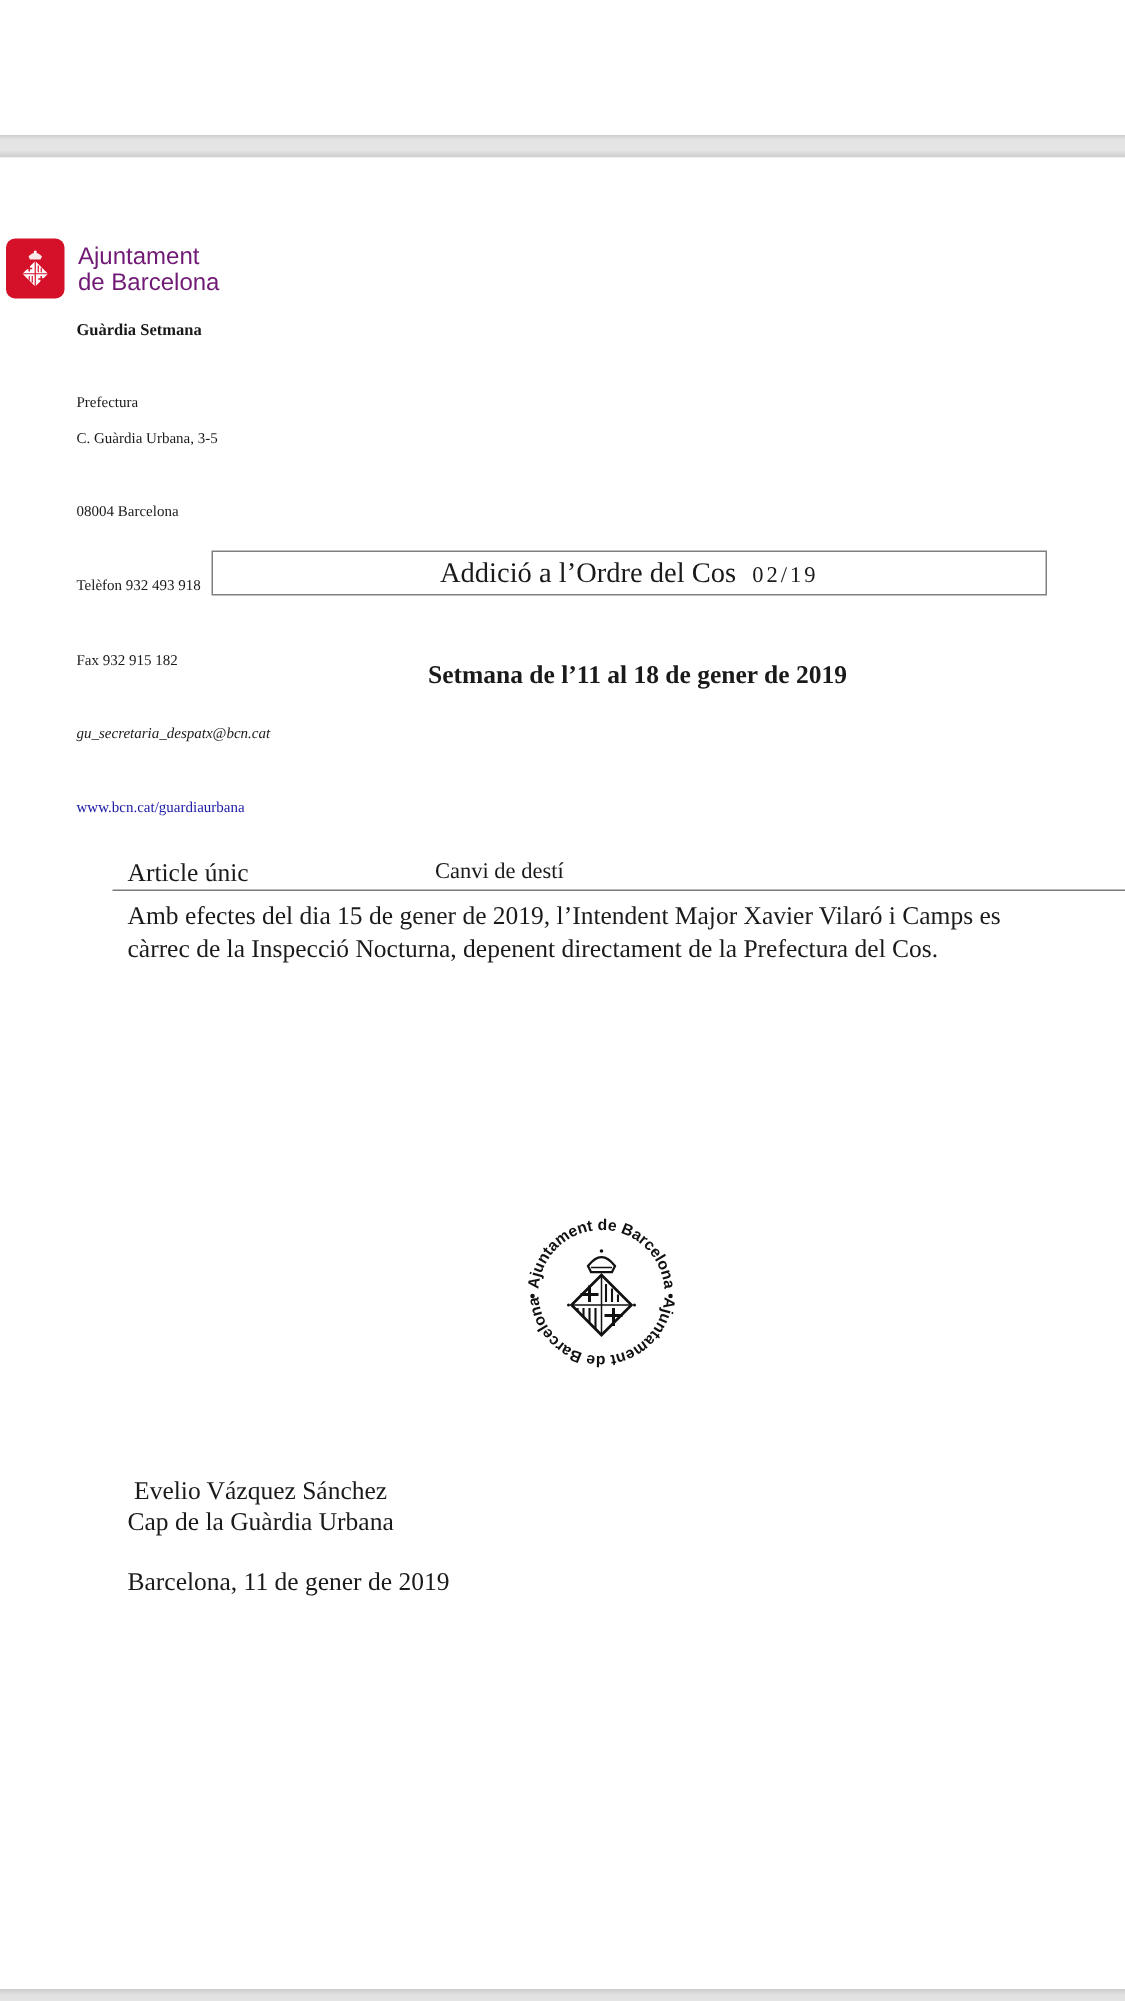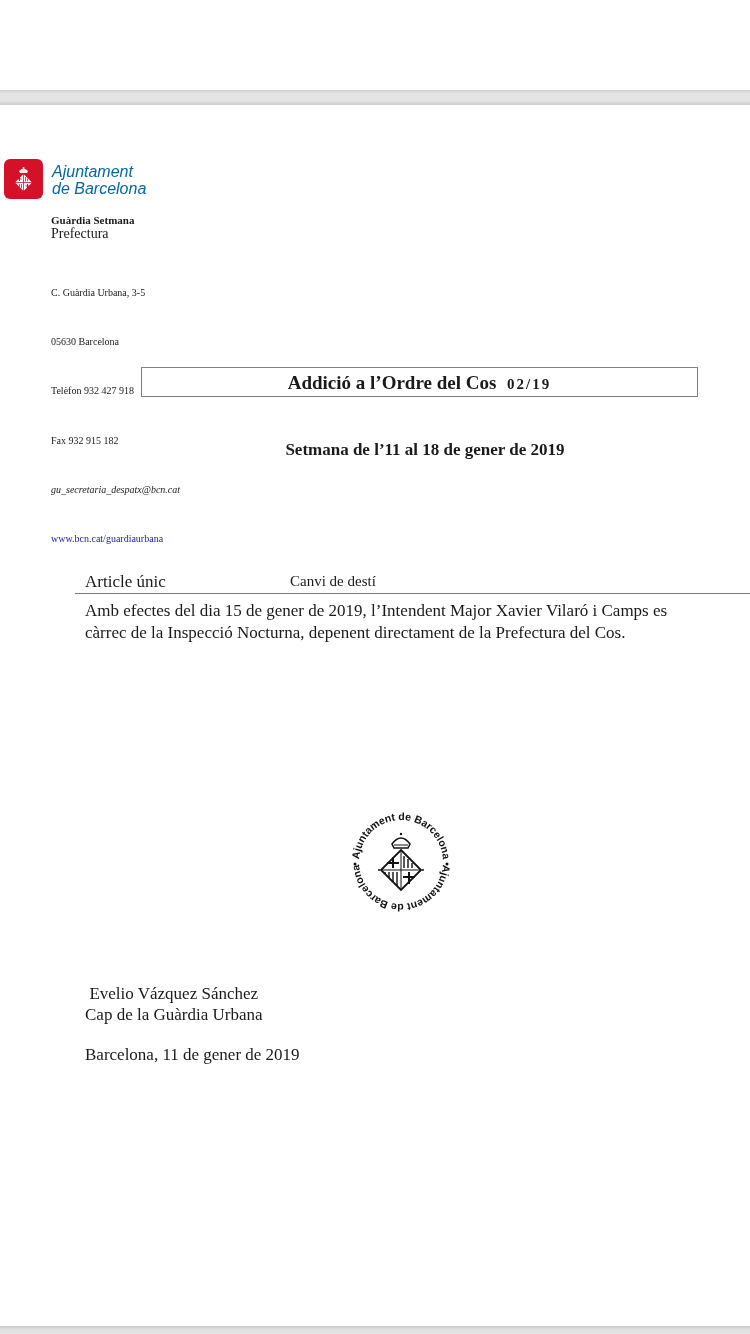--- a/index.html
+++ b/index.html
@@ -43,53 +43,52 @@
     border-radius: 6px;
   }
   .logo-badge svg { position: absolute; left: 0; top: 0; }
   .brand {
     position: absolute;
     left: 52px;
     top: 163px;
     font-family: "Liberation Sans", "DejaVu Sans", sans-serif;
     font-size: 16px;
     line-height: 17px;
-    color: #0369a1;
-    font-style: italic;
+    color: #701a75;
   }
   .dept {
     position: absolute;
     left: 51px;
     top: 213px;
     font-size: 11px;
     line-height: 14px;
   }
   .dept .dept-name { font-weight: bold; display: block; }
-  .dept .dept-sub { display: block; font-size: 14px; }
+  .dept .dept-sub { display: block; font-size: 10px; margin-top: 35px; }
   .address {
     position: absolute;
     left: 51px;
     top: 250px;
     font-size: 10px;
     line-height: 13.2px;
   }
   .address span { display: block; margin-top: 36px; }
   .address .email { font-style: italic; }
   .address .web { color: #1a1aa6; }
 
   
   .title-box {
     position: absolute;
     left: 141px;
     top: 367px;
     width: 555px;
     height: 28px;
     border: 1.5px solid #808080;
     text-align: center;
-    font-weight: bold;
+    font-weight: normal;
     font-size: 19px;
     line-height: 29px;
   }
   .title-box .order-num {
     font-size: 15px;
     letter-spacing: 2px;
     margin-left: 6px;
   }
 
   .week {
@@ -190,22 +189,22 @@
   <div>de Barcelona</div>
 </div>
 
 <div class="dept">
   <span class="dept-name">Guàrdia Setmana</span>
   <span class="dept-sub">Prefectura</span>
 </div>
 
 <div class="address">
   <span>C. Guàrdia Urbana, 3-5</span>
-  <span>05630 Barcelona</span>
-  <span>Telèfon 932 427 918</span>
+  <span>08004 Barcelona</span>
+  <span>Telèfon 932 493 918</span>
   <span>Fax 932 915 182</span>
   <span class="email">gu_secretaria_despatx@bcn.cat</span>
   <span class="web">www.bcn.cat/guardiaurbana</span>
 </div>
 
 <div class="title-box">
   <span>Addició a l’Ordre del Cos</span>
   <span class="order-num">02/19</span>
 </div>
 

